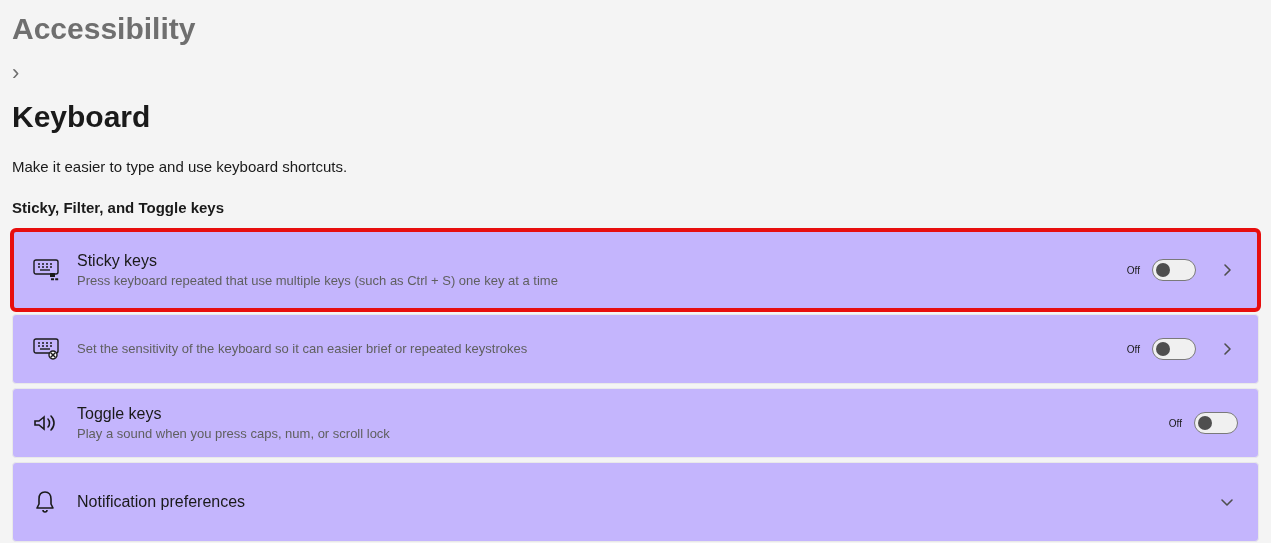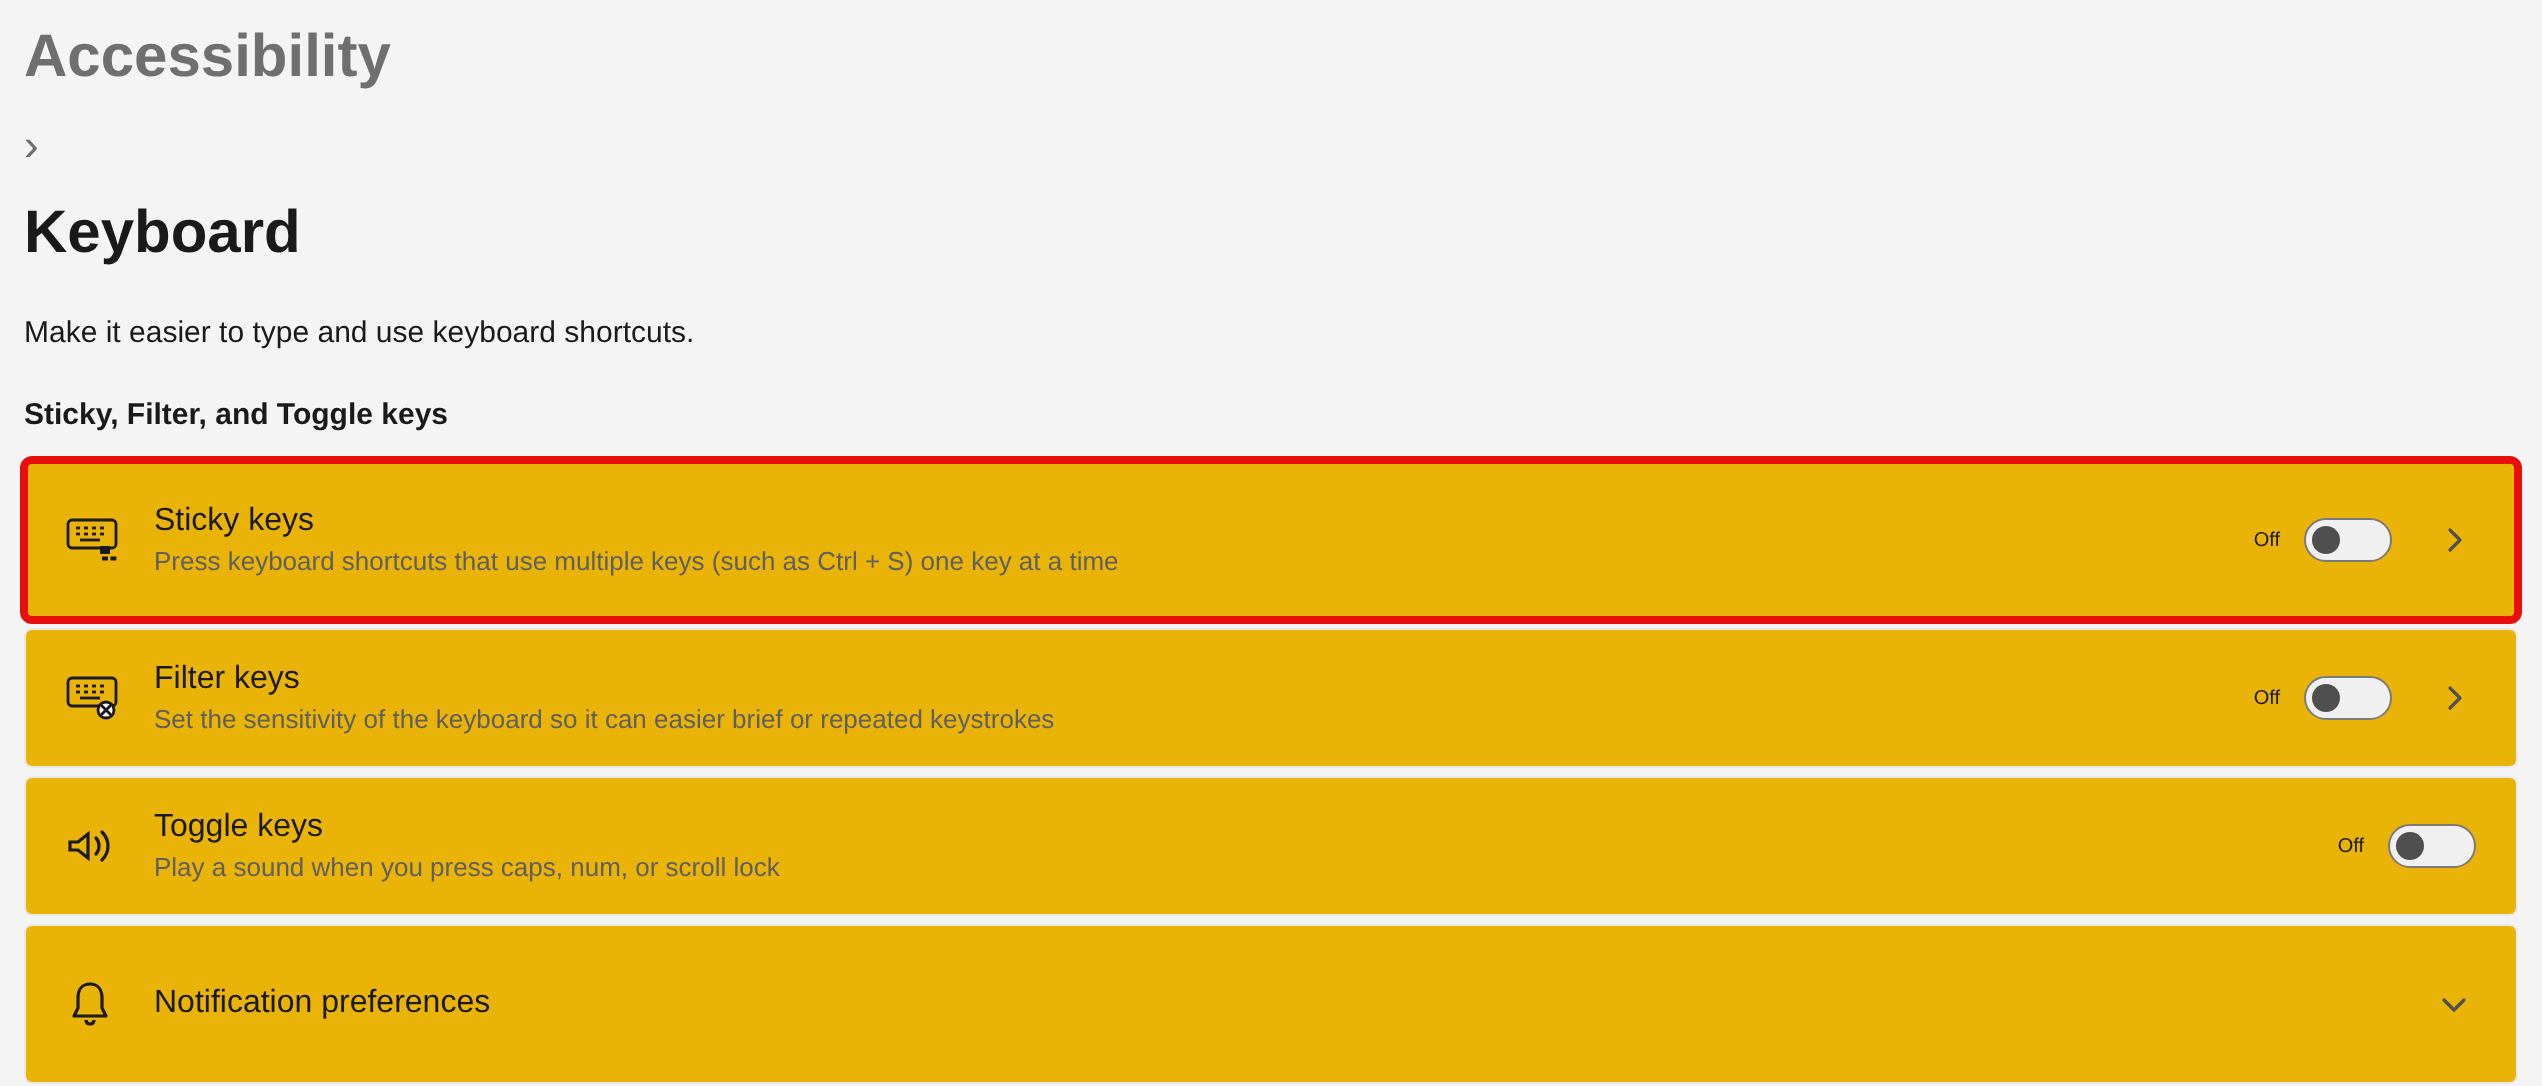--- a/index.html
+++ b/index.html
@@ -45,21 +45,21 @@
   }
   .section-heading {
     font-size: 15px;
     font-weight: 600;
     color: #1a1a1a;
     margin-bottom: 14px;
   }
   .card {
     display: flex;
     align-items: center;
-    background: #eab308;
+    background: #c4b5fd;
     border: 1px solid #e9e9e9;
     border-radius: 4px;
     min-height: 70px;
     padding: 14px 20px 14px 20px;
     margin-bottom: 4px;
   }
   .card.highlight {
     outline: 4px solid #e70e0e;
     outline-offset: -2px;
     min-height: 84px;
@@ -157,21 +157,21 @@
           <line x1="13" y1="8" x2="15" y2="8"></line>
           <line x1="17" y1="8" x2="19" y2="8"></line>
         <line x1="7" y1="11" x2="17" y2="11"></line>
         <rect x="17" y="14" width="5" height="4" rx="0.5" fill="currentColor" stroke="none"></rect>
         <rect x="18" y="19.2" width="3" height="2" rx="0.3" fill="currentColor" stroke="none"></rect>
         <rect x="22.2" y="19.2" width="3" height="2" rx="0.3" fill="currentColor" stroke="none"></rect>
       </svg>
     </div>
     <div class="card-text">
       <div class="card-title">Sticky keys</div>
-      <div class="card-desc">Press keyboard shortcuts that use multiple keys (such as Ctrl + S) one key at a time</div>
+      <div class="card-desc">Press keyboard repeated that use multiple keys (such as Ctrl + S) one key at a time</div>
     </div>
     <div class="card-controls">
       <span class="toggle-state">Off</span>
       <div class="toggle">
         <div class="toggle-knob"></div>
       </div>
       <div class="expand chevron">
         <svg width="14" height="14" viewBox="0 0 14 14" fill="none" stroke="currentColor" stroke-width="1.6" stroke-linecap="round" stroke-linejoin="round">
           <polyline points="5 2 10 7 5 12"></polyline>
         </svg>
@@ -191,21 +191,20 @@
           <line x1="9" y1="8" x2="11" y2="8"></line>
           <line x1="13" y1="8" x2="15" y2="8"></line>
           <line x1="17" y1="8" x2="19" y2="8"></line>
         <line x1="7" y1="11" x2="17" y2="11"></line>
         <circle cx="20" cy="17" r="4" fill="#fcfcfc"></circle>
         <line x1="17.5" y1="14.5" x2="22.5" y2="19.5"></line>
         <line x1="22.5" y1="14.5" x2="17.5" y2="19.5"></line>
       </svg>
     </div>
     <div class="card-text">
-      <div class="card-title">Filter keys</div>
       <div class="card-desc">Set the sensitivity of the keyboard so it can easier brief or repeated keystrokes</div>
     </div>
     <div class="card-controls">
       <span class="toggle-state">Off</span>
       <div class="toggle">
         <div class="toggle-knob"></div>
       </div>
       <div class="expand chevron">
         <svg width="14" height="14" viewBox="0 0 14 14" fill="none" stroke="currentColor" stroke-width="1.6" stroke-linecap="round" stroke-linejoin="round">
           <polyline points="5 2 10 7 5 12"></polyline>

